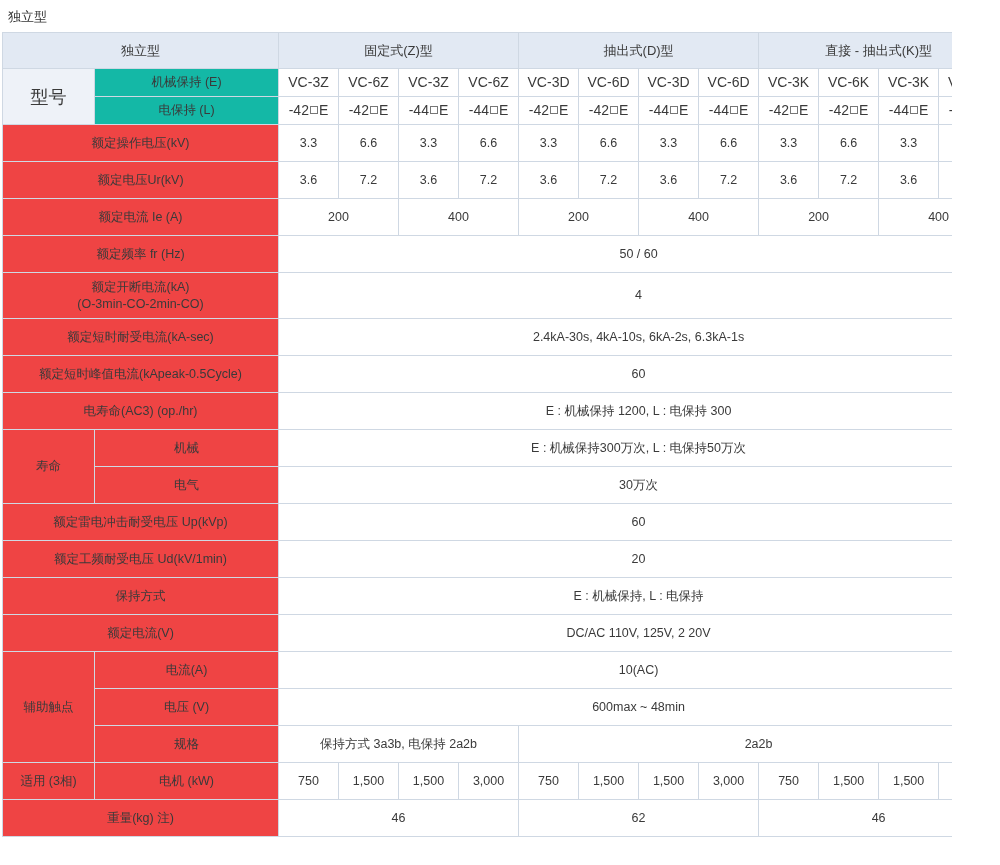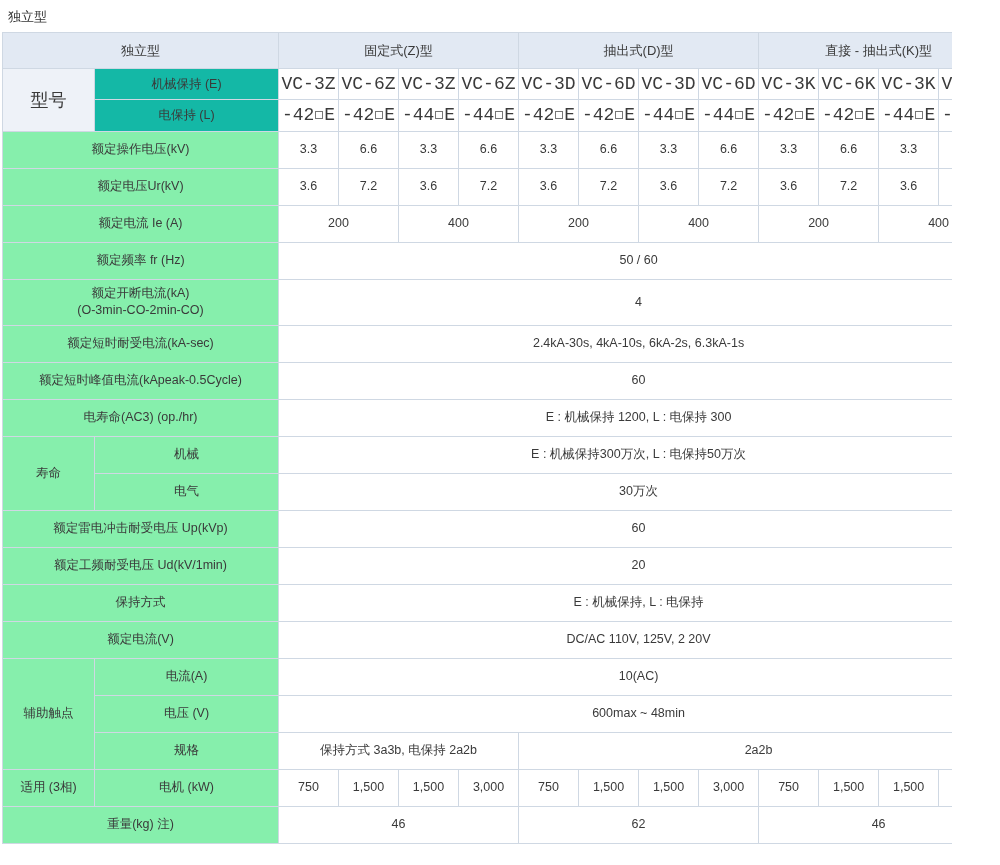--- a/index.html
+++ b/index.html
@@ -46,33 +46,32 @@
   .hdr-sub {
     background: #14b8a6;
     height: 28px;
     font-size: 12.5px;
   }
   .model-cell {
     background: #eef2f8;
     font-size: 18px;
   }
   .rowlabel {
-    background: #86efac;
+    background: #ef4444;
     font-size: 12.5px;
     color: #333;
   }
   .datacell {
     background: #ffffff;
     font-size: 12.5px;
   }
   .model-code {
     line-height: 1.25;
     white-space: nowrap;
-    font-size: 18px;
-    font-family: Liberation Mono, monospace;
+    font-size: 14px;
   }
   .sq {
     display: inline-block;
     width: 8px;
     height: 8px;
     border: 1px solid #777;
     margin: 0 1px;
     vertical-align: 1px;
     background: #fff;
   }

